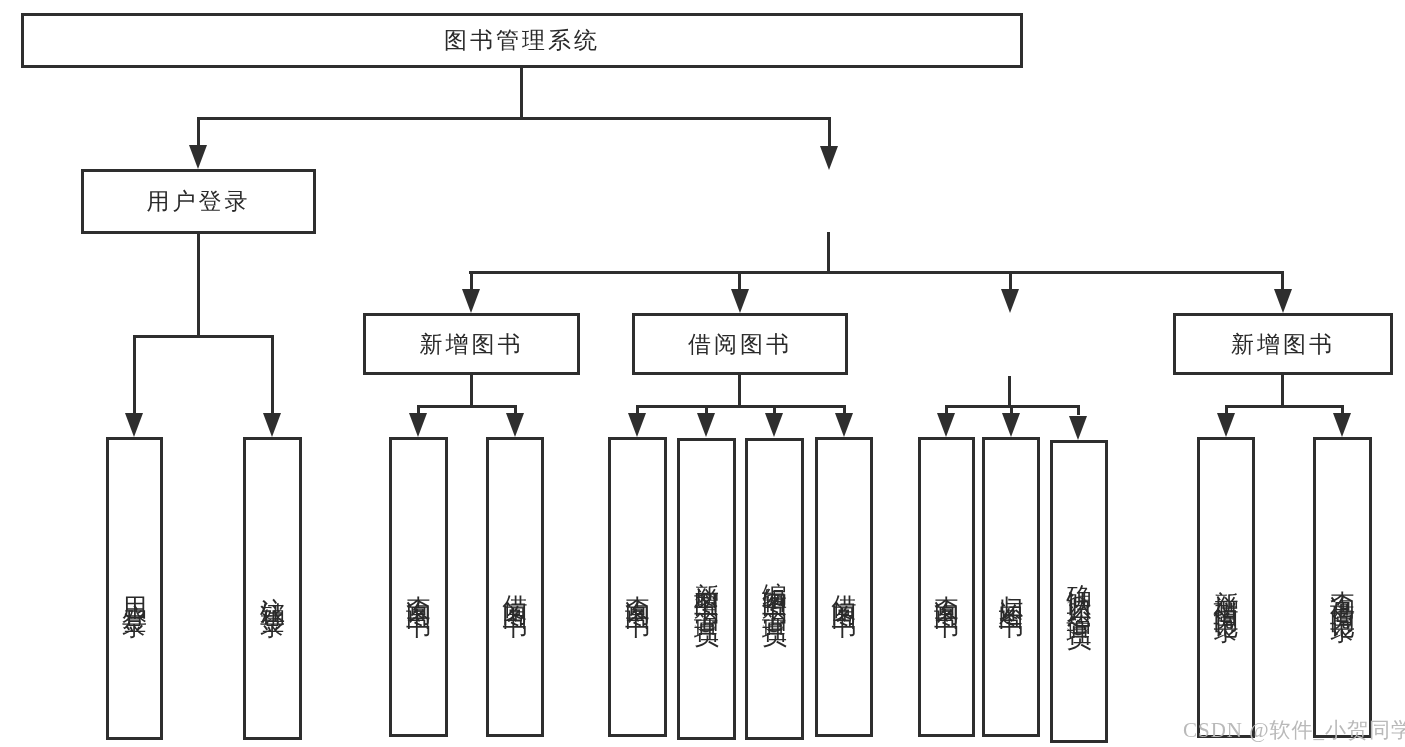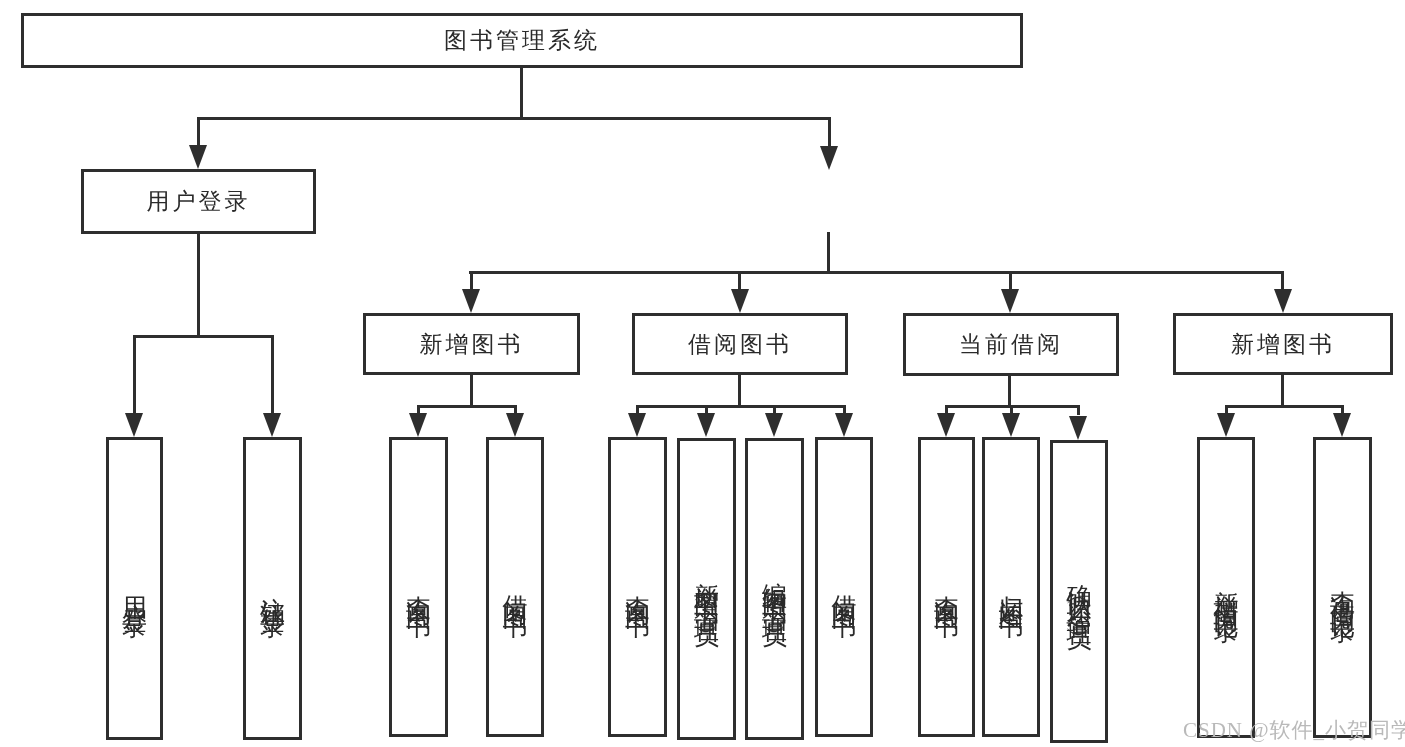--- a/index.html
+++ b/index.html
@@ -42,21 +42,20 @@
 <body>
 
 <div class="canvas">
 
   <div class="node hnode" style="left:21px;top:13px;width:1002px;height:55px;">图书管理系统</div>
 
   <div class="node hnode" style="left:81px;top:169px;width:235px;height:65px;">用户登录</div>
 
   <div class="node hnode" style="left:363px;top:313px;width:217px;height:62px;">新增图书</div>
   <div class="node hnode" style="left:632px;top:313px;width:216px;height:62px;">借阅图书</div>
-  <div class="node hnode" style="left:903px;top:313px;width:216px;height:63px;">当前借阅</div>
   <div class="node hnode" style="left:1173px;top:313px;width:220px;height:62px;">新增图书</div>
 
   <div class="node vnode" style="left:106px;top:437px;width:57px;height:303px;">用户登录</div>
   <div class="node vnode" style="left:243px;top:437px;width:59px;height:303px;">注销登录</div>
 
   <div class="node vnode" style="left:389px;top:437px;width:59px;height:300px;">查询图书</div>
   <div class="node vnode" style="left:486px;top:437px;width:58px;height:300px;">借阅图书</div>
 
   <div class="node vnode" style="left:608px;top:437px;width:59px;height:300px;">查询图书</div>
   <div class="node vnode" style="left:677px;top:438px;width:59px;height:302px;">新增图书（管理员）</div>

